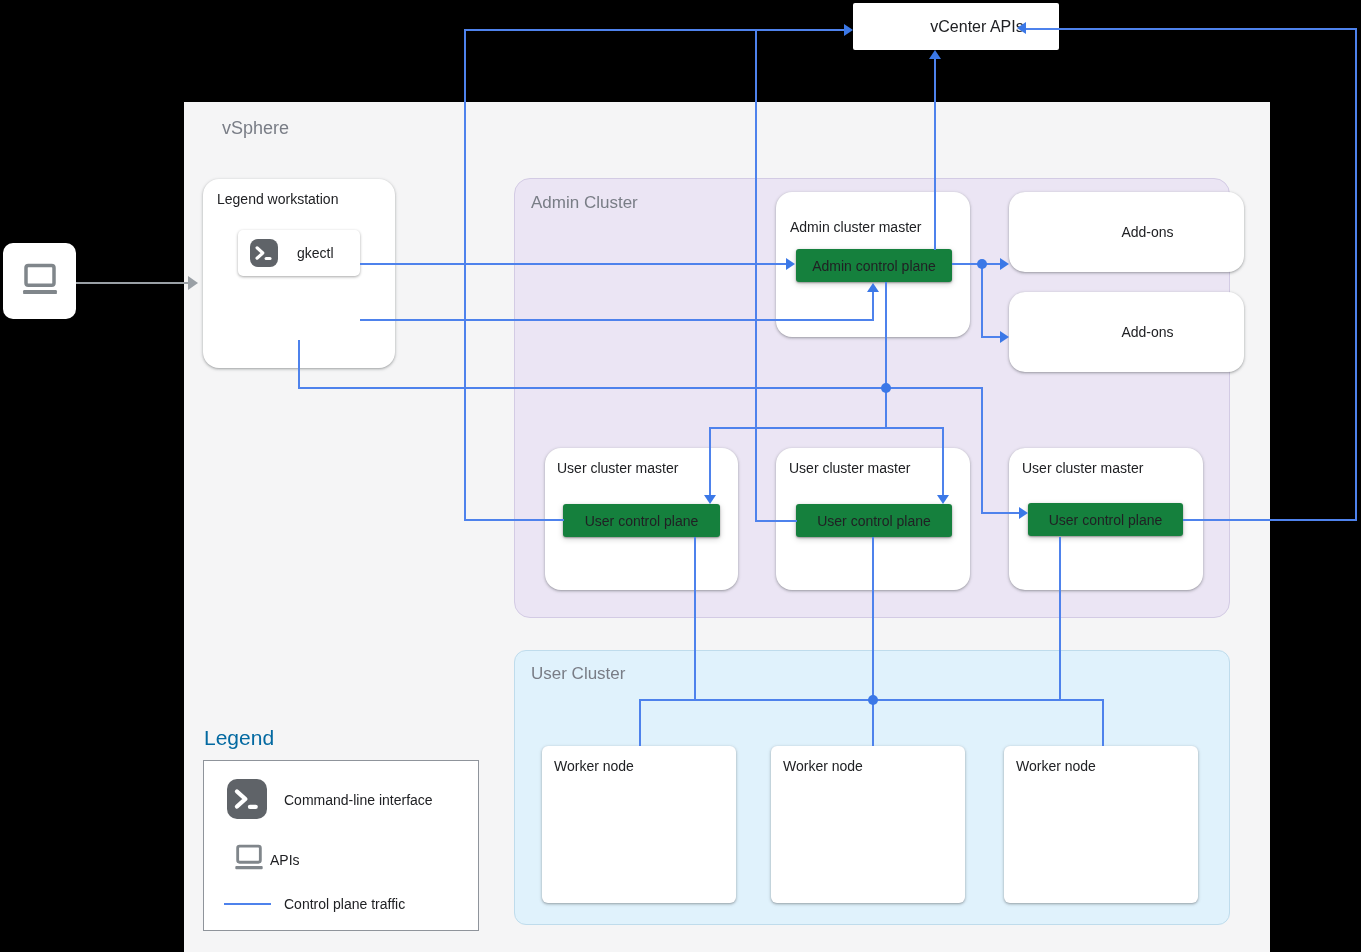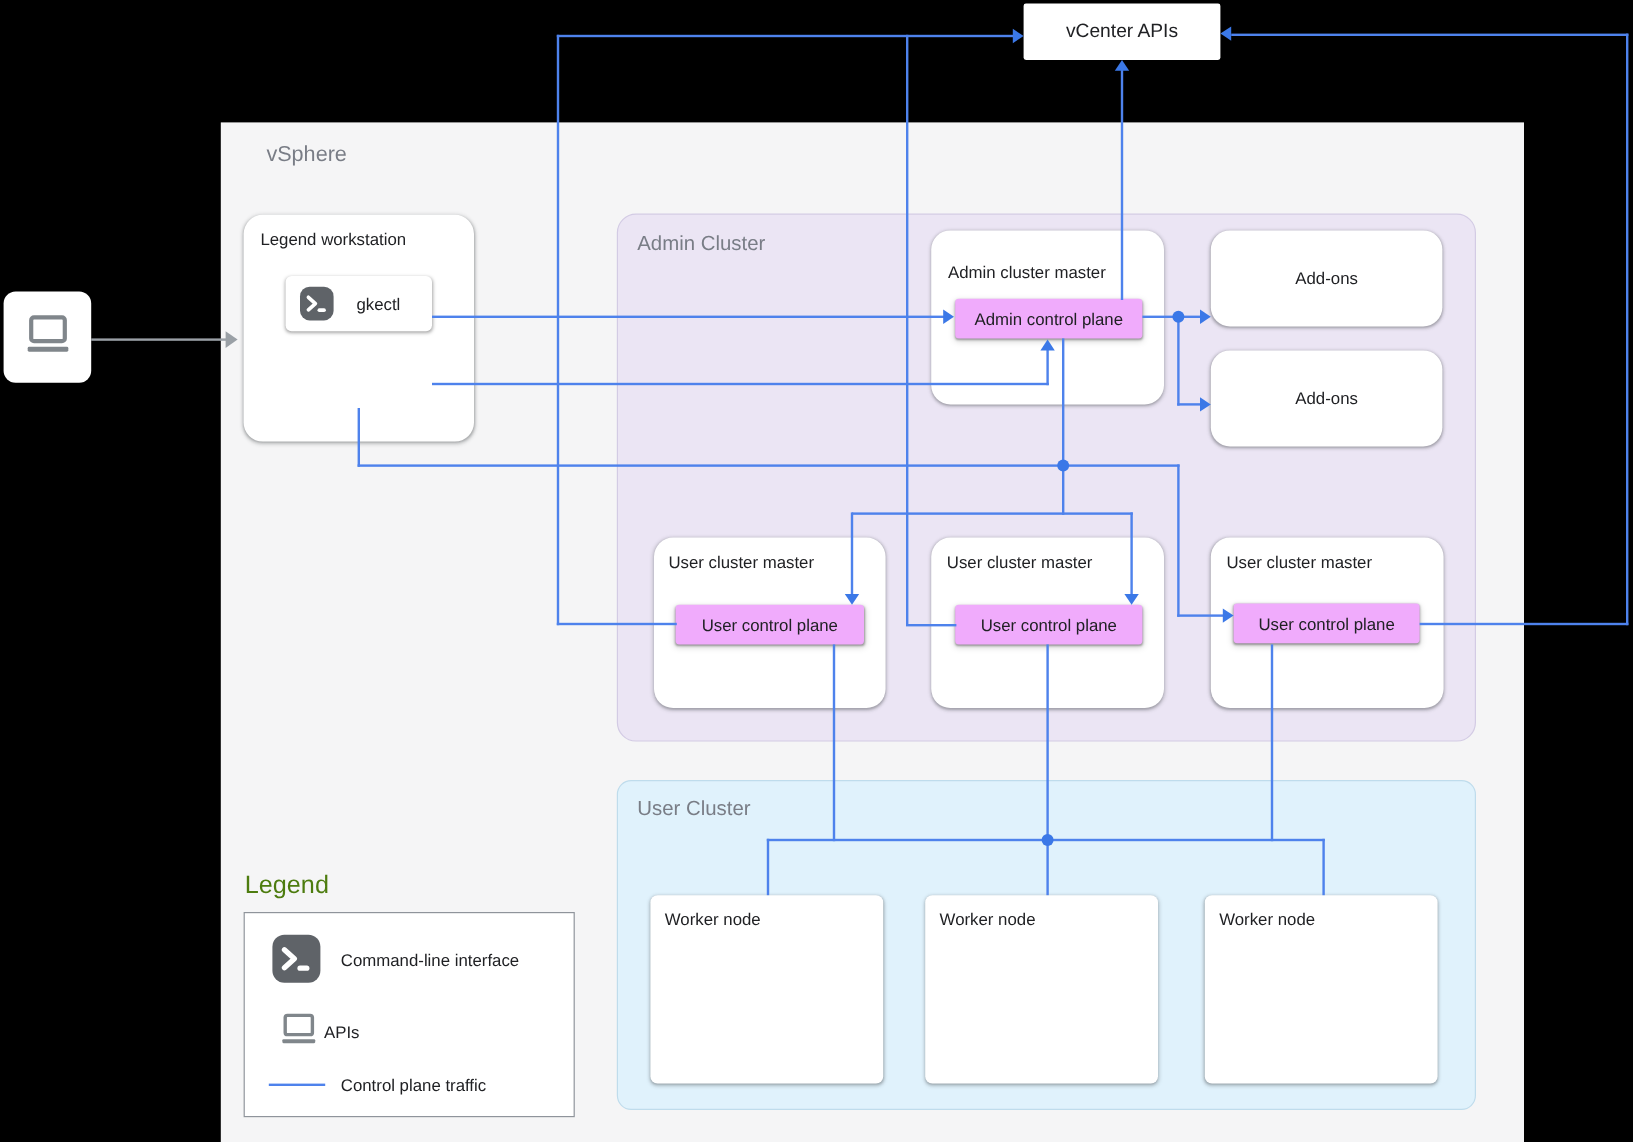--- a/index.html
+++ b/index.html
@@ -5,41 +5,41 @@
   html,body { margin:0; padding:0; background:#000; }
   #stage {
     position:relative; width:1361px; height:952px; background:#000;
     font-family:"Liberation Sans", sans-serif; overflow:hidden;
   }
   .panel { position:absolute; }
   .panel-label { position:absolute; color:#797d86; font-size:17px; }
   .box { position:absolute; background:#fff; border-radius:16px;
          box-shadow:0 1px 2px rgba(60,64,67,.3), 0 1px 3px 1px rgba(60,64,67,.15); }
   .box-label { position:absolute; left:13px; top:12px; font-size:14px; color:#202124; white-space:nowrap; }
-  .cp { position:absolute; background:#f0abfc; border-radius:3px;
+  .cp { position:absolute; background:#15803d; border-radius:3px;
         box-shadow:0 1px 2px rgba(0,0,0,.35), 0 2px 6px rgba(0,0,0,.18);
         display:flex; align-items:center; justify-content:center;
         font-size:14px; color:#202124; z-index:4; }
-  .centered { display:flex; align-items:center; justify-content:center; font-size:14px; color:#202124; }
+  .centered { display:flex; align-items:center; justify-content:center; font-size:14px; color:#202124;padding-left:42px; }
   .hline, .vline { position:absolute; background:#4e82ec; z-index:5; }
   .hline { height:2px; } .vline { width:2px; }
   .gline { background:#9aa0a6; }
   .dot { position:absolute; width:10px; height:10px; border-radius:50%; background:#3b78e7; z-index:6; }
   .arr { position:absolute; width:0; height:0; z-index:6; }
   .arr-right { border-top:6px solid transparent; border-bottom:6px solid transparent; border-left:9px solid #3b78e7; }
   .arr-left  { border-top:6px solid transparent; border-bottom:6px solid transparent; border-right:9px solid #3b78e7; }
   .arr-up    { border-left:6px solid transparent; border-right:6px solid transparent; border-bottom:9px solid #3b78e7; }
   .arr-down  { border-left:6px solid transparent; border-right:6px solid transparent; border-top:9px solid #3b78e7; }
   .arr-right-gray { border-top:7px solid transparent; border-bottom:7px solid transparent; border-left:10px solid #9aa0a6; }
   .term-icon { background:#5f6368; border-radius:8px; flex:none; }
   .tool { position:absolute; background:#fff; border-radius:5px; z-index:4;
           box-shadow:0 1px 3px rgba(0,0,0,.35); display:flex; align-items:center; }
   .tool .term-icon { width:28px; height:28px; margin-left:12px; }
   .tool .tool-label { margin-left:19px; font-size:14px; color:#202124; }
-  .legend-title { position:absolute; font-size:21px; color:#4d7c0f; }
+  .legend-title { position:absolute; font-size:21px; color:#0369a1; }
   .legend-box { position:absolute; background:#fff; border:1px solid #8f949b; }
   .legend-label { position:absolute; font-size:14px; color:#202124; white-space:nowrap; }
   .laptop { color:#80868b; }
 </style>
 </head>
 <body>
 
 <div id="stage">
 
   <div class="panel" style="left:184px; top:102px; width:1086px; height:850px; background:#f5f5f6;"></div>

